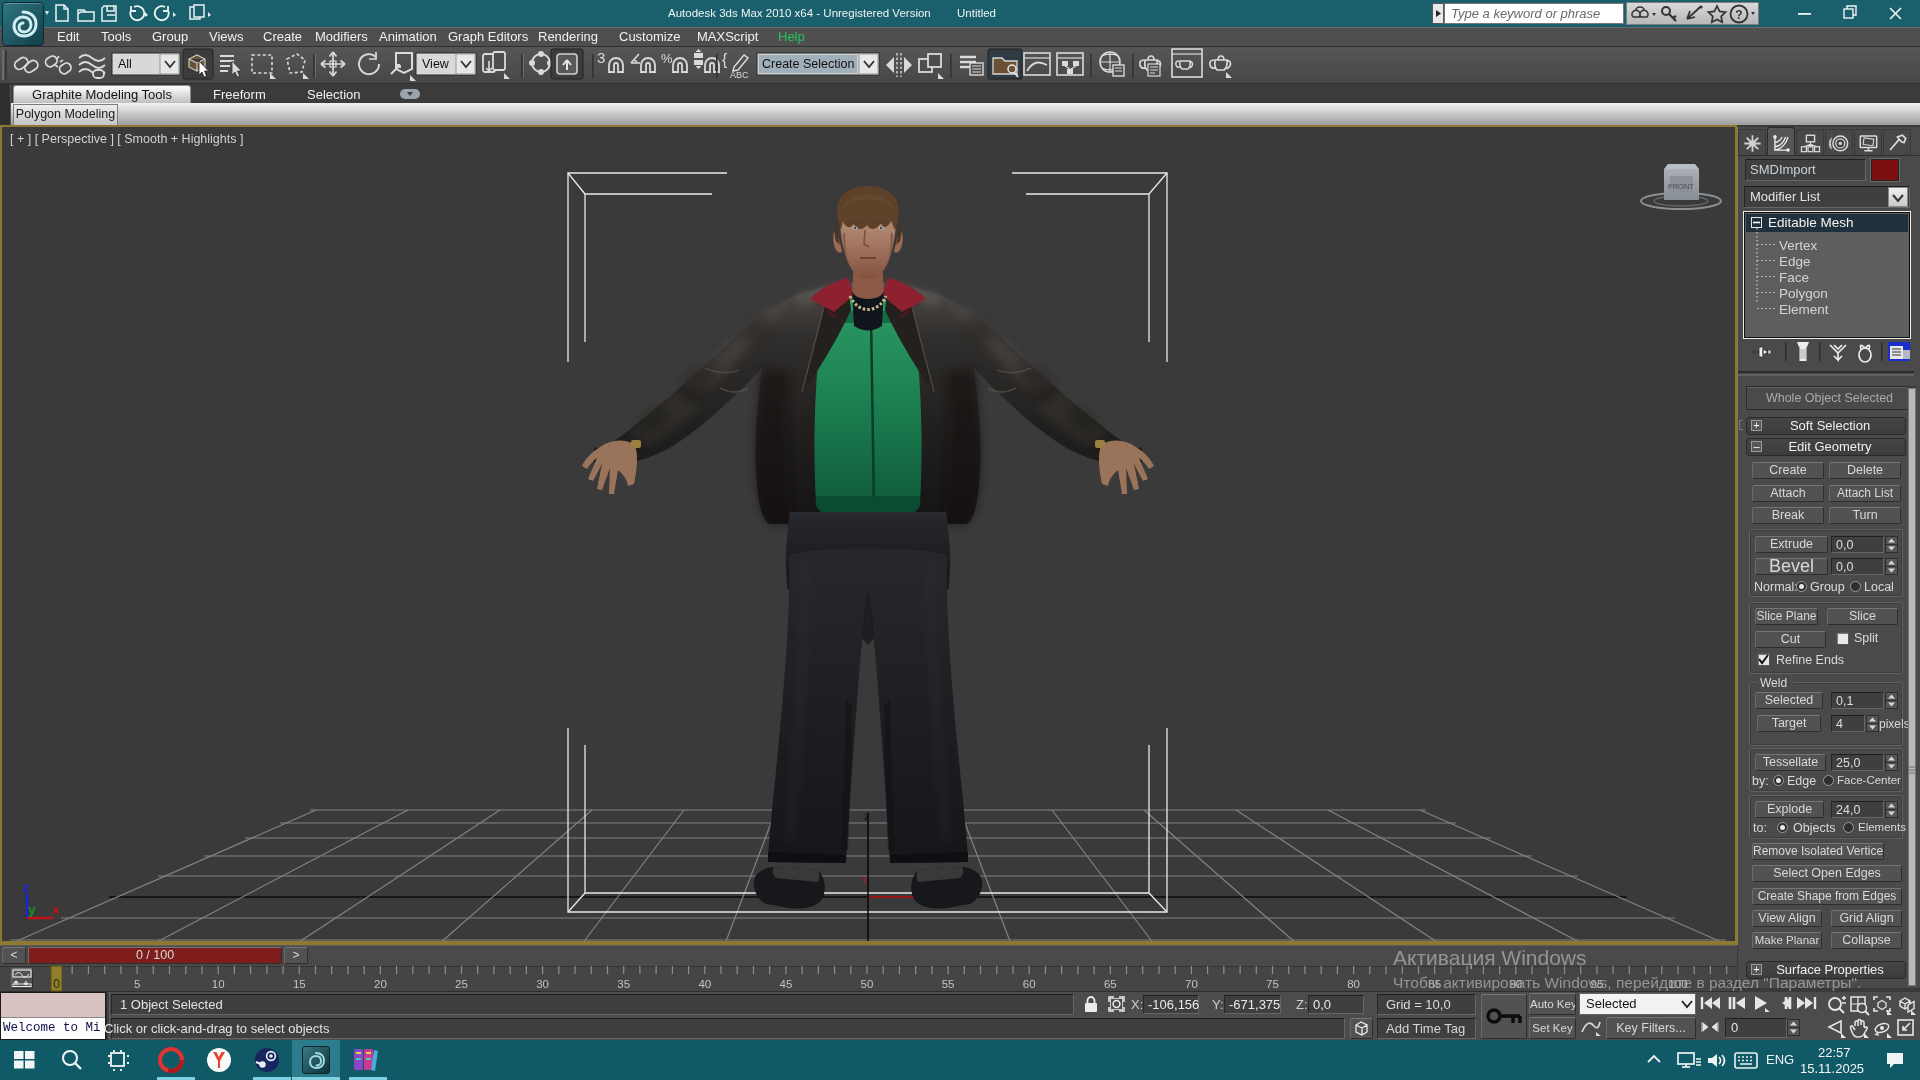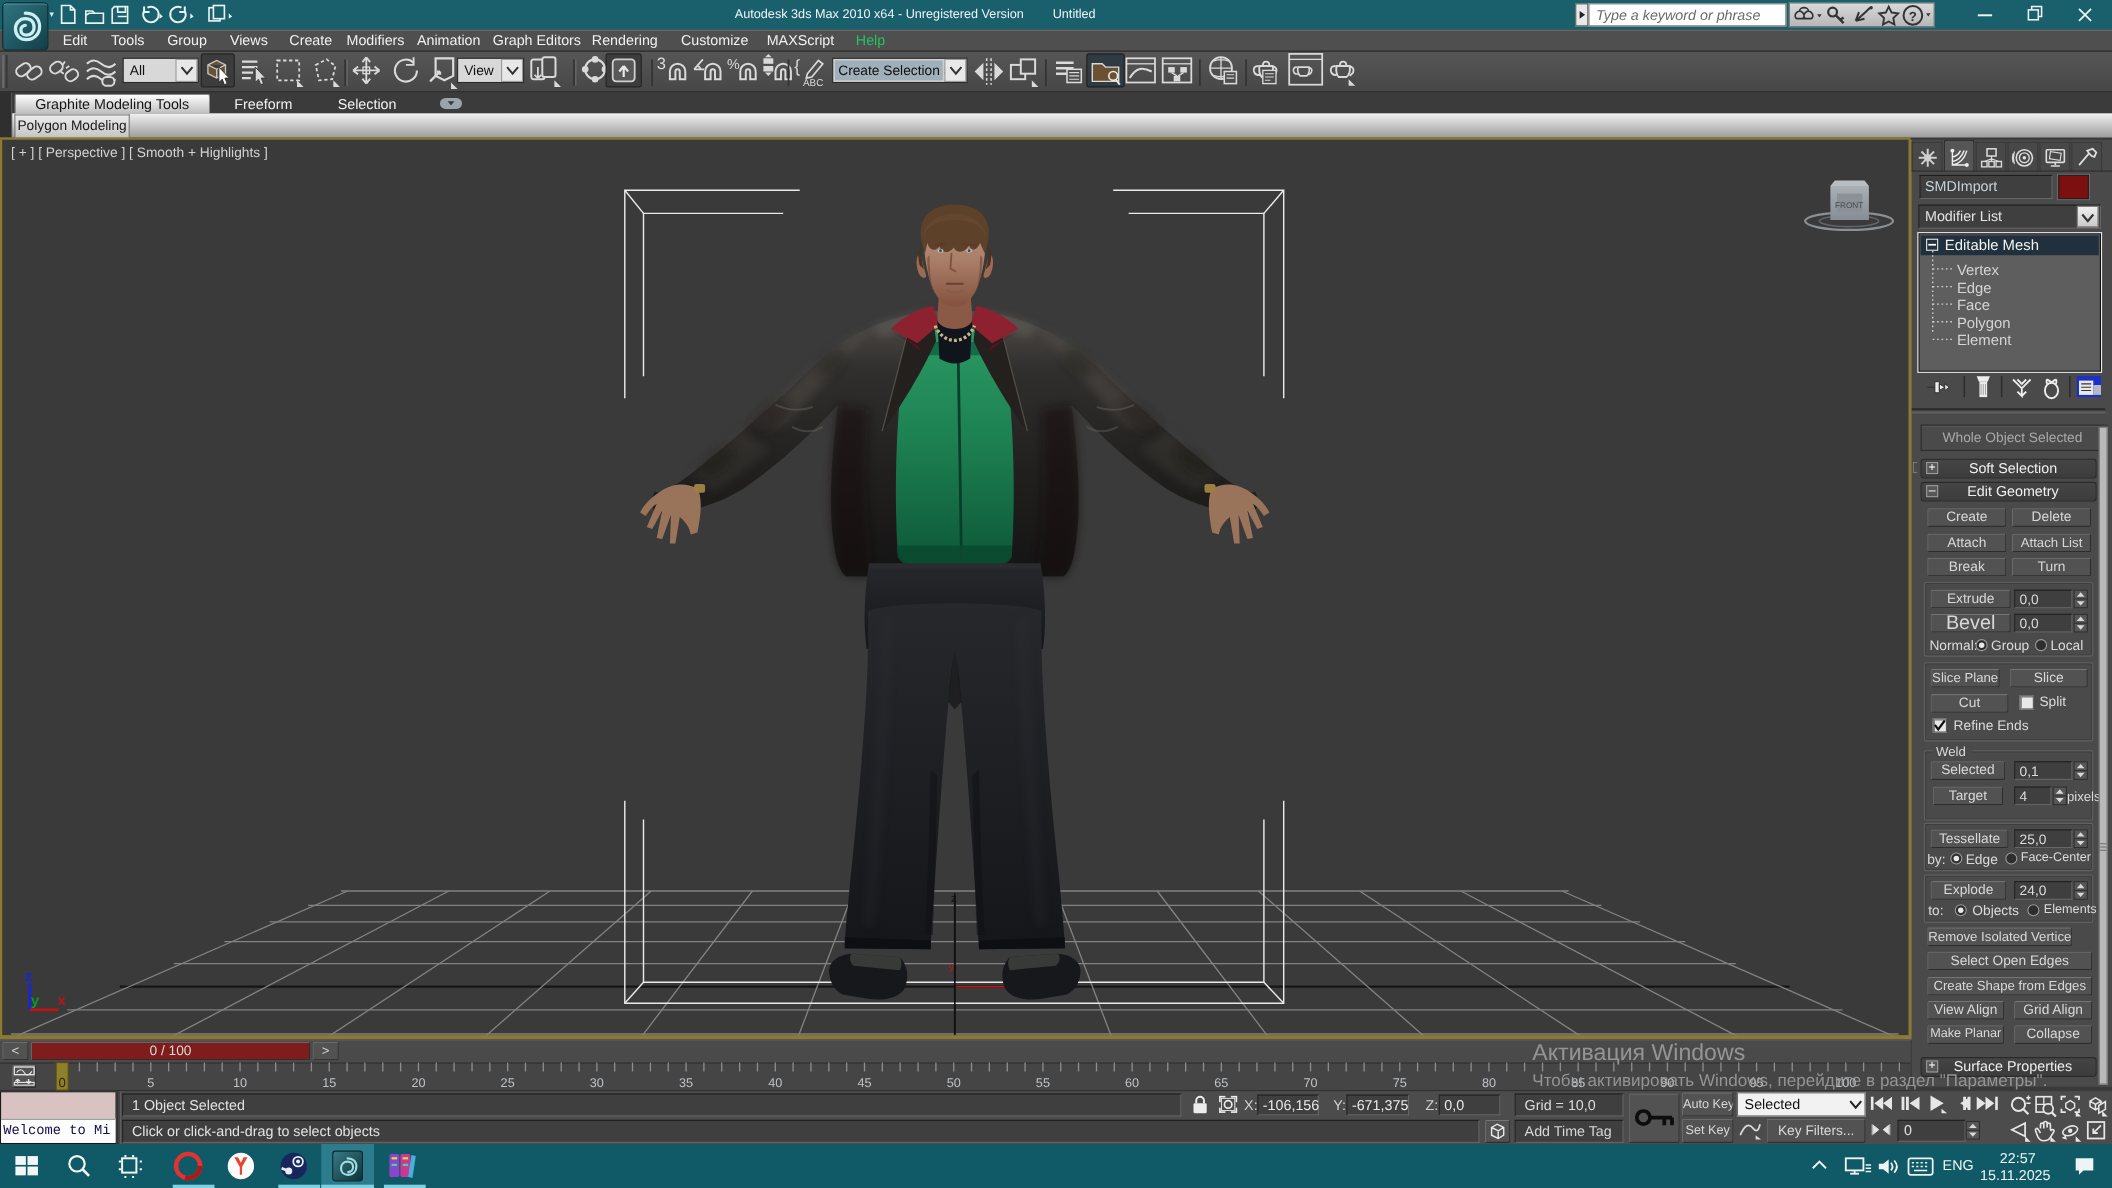--- a/index.html
+++ b/index.html
@@ -832,21 +832,21 @@
     </svg>
   </div>
 <div style="left:0px;top:992px;width:1920px;height:48px;background:#4c4c4c;"></div>
 <div style="left:0px;top:992px;width:106px;height:48px;background:#d8c2c2;border:1px solid #1a1a1a;"></div>
 <div style="left:1px;top:1017px;width:104px;height:22px;background:#fdfdfd;border-top:1px solid #888;"></div>
 <div style="left:3px;top:1021px;white-space:nowrap;font-size:12.5px;color:#10104a;font-family:'Liberation Mono',monospace;white-space:nowrap;">Welcome to Mi</div>
 <div style="left:106px;top:992px;width:4px;height:48px;background:#424242;border-left:1px solid #2a2a2a;border-right:1px solid #5e5e5e;"></div>
 <div class="sunk" style="left:111px;top:994px;width:963px;height:21px;"></div>
 <div style="left:120px;top:997px;white-space:nowrap;font-size:13px;color:#e2e2e2;">1 Object Selected</div>
 <div class="sunk" style="left:111px;top:1018px;width:1234px;height:21px;"></div>
-<div style="left:120px;top:1021px;white-space:nowrap;font-size:13px;color:#e2e2e2;">Click or click-and-drag to select objects</div>
+<div style="left:104px;top:1021px;white-space:nowrap;font-size:13px;color:#e2e2e2;">Click or click-and-drag to select objects</div>
 <div style="left:1080px;top:995px;width:24px;height:20px;">
     <svg width="22" height="18">
       <rect x="5" y="8" width="12" height="9" rx="1" fill="#ececec"></rect>
       <path d="M7.5,8 v-2.5 a3.5,3.5 0 0 1 7,0 V8" fill="none" stroke="#ececec" stroke-width="1.8"></path>
     </svg>
   </div>
 <div style="left:1106px;top:995px;width:24px;height:20px;">
     <svg width="22" height="18">
       <rect x="3" y="2" width="15" height="14" fill="none" stroke="#ececec" stroke-width="1.5"></rect>
       <circle cx="10.5" cy="9" r="3.4" fill="none" stroke="#ececec" stroke-width="1.5"></circle>

